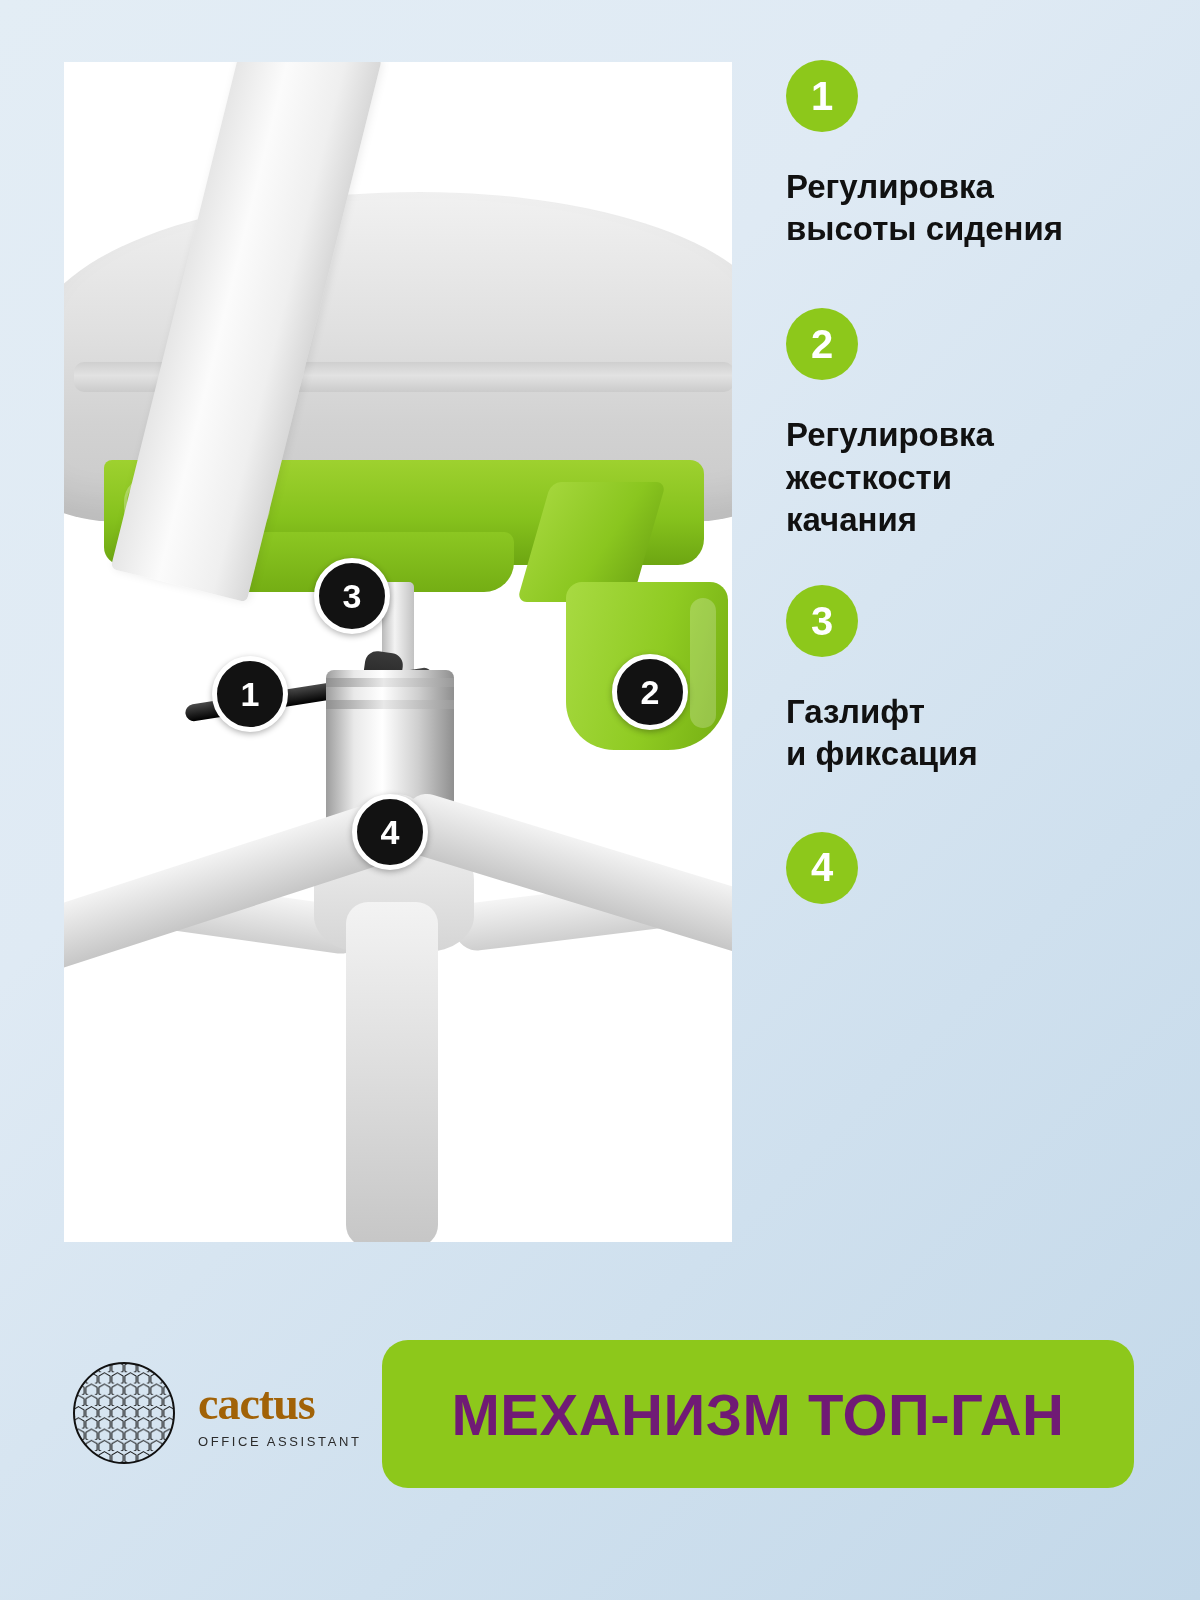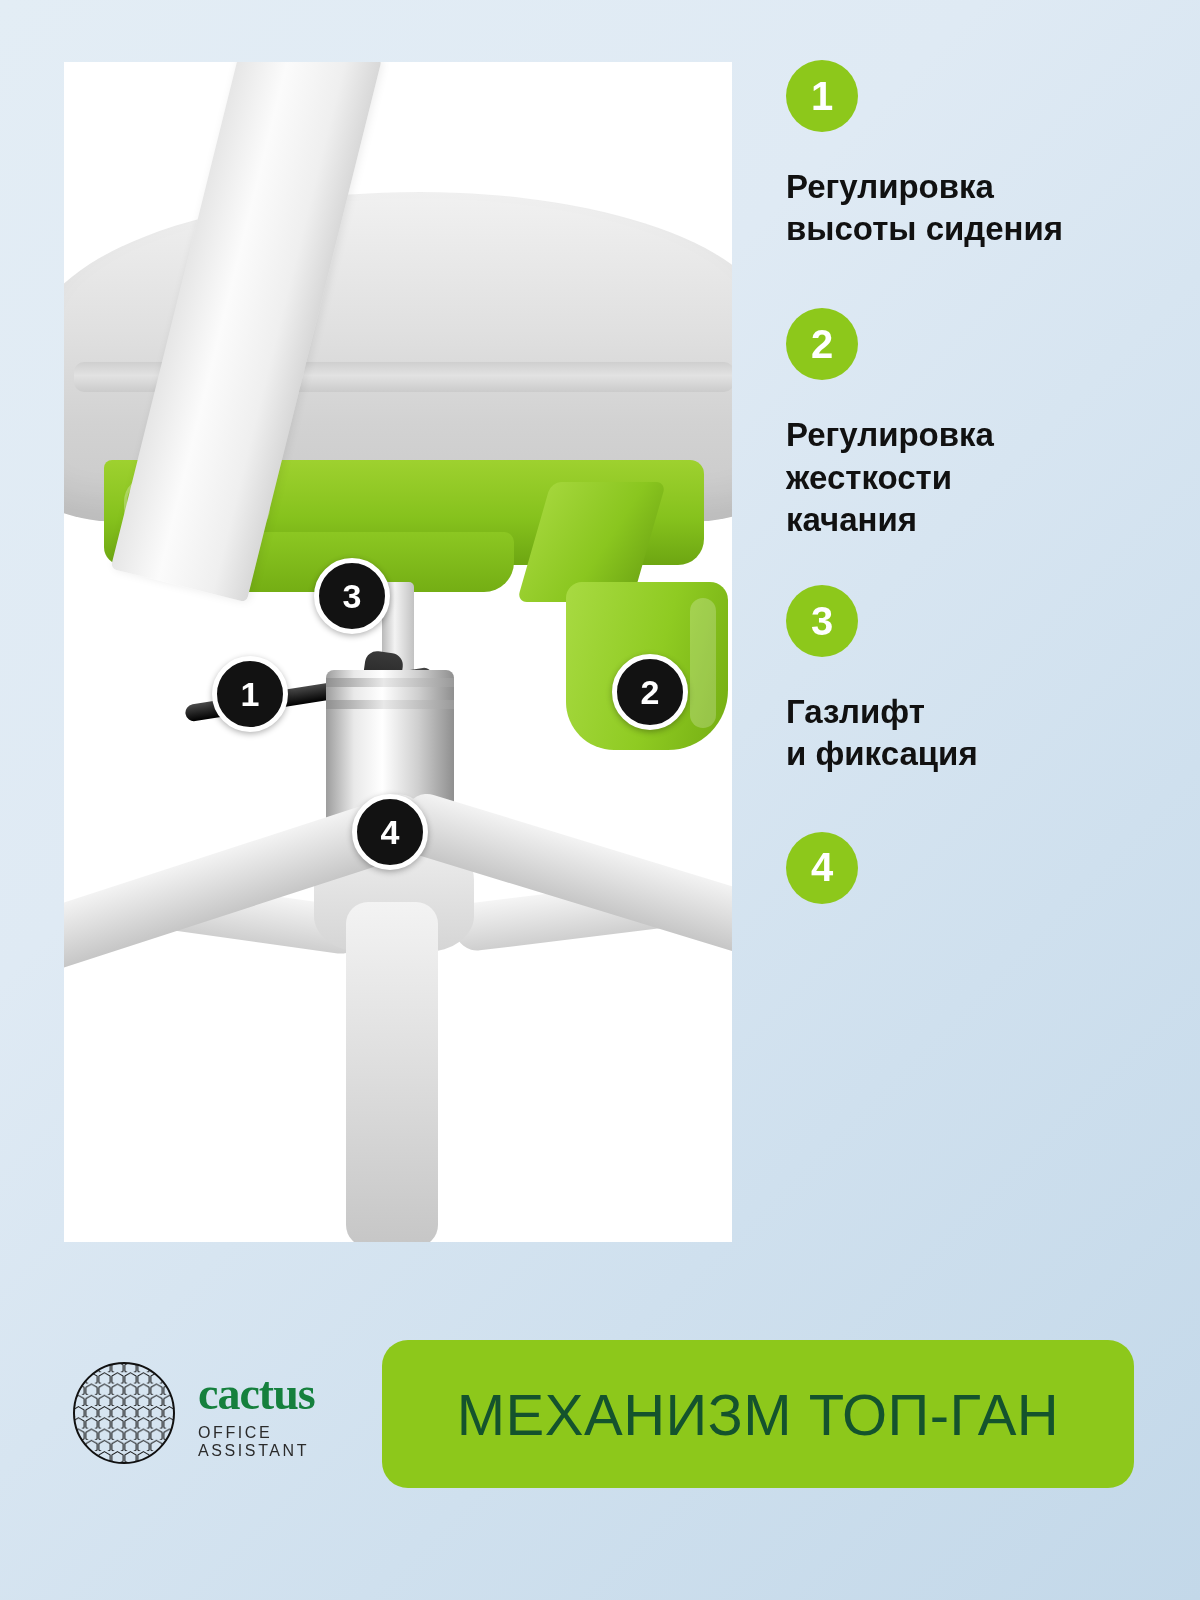--- a/index.html
+++ b/index.html
@@ -312,46 +312,46 @@
     height: 104px;
     flex: 0 0 104px;
   }
   .brand-text {
     margin-left: 22px;
   }
   .brand-name {
     font-size: 46px;
     font-weight: bold;
     letter-spacing: -1px;
-    color: #15803d;
+    color: #a16207;
     font-family: "Liberation Serif", serif;
   }
   .brand-sub {
-    font-size: 16px;
+    font-size: 13px;
     letter-spacing: 2.6px;
     color: #2b2b2b;
     margin-top: 4px;
   }
 
   .footer-banner {
     position: absolute;
     left: 382px;
     top: 1340px;
     width: 752px;
     height: 148px;
     background: #8dc81b;
     border-radius: 26px;
     display: flex;
     align-items: center;
     justify-content: center;
   }
   .footer-banner .banner-text {
     font-size: 58px;
-    font-weight: normal;
-    color: #14532d;
+    font-weight: bold;
+    color: #701a75;
     letter-spacing: 0.5px;
   }
 </style>
 </head>
 <body>
 
 <div class="page">
 
   <div class="photo-panel">
     <div class="photo">

